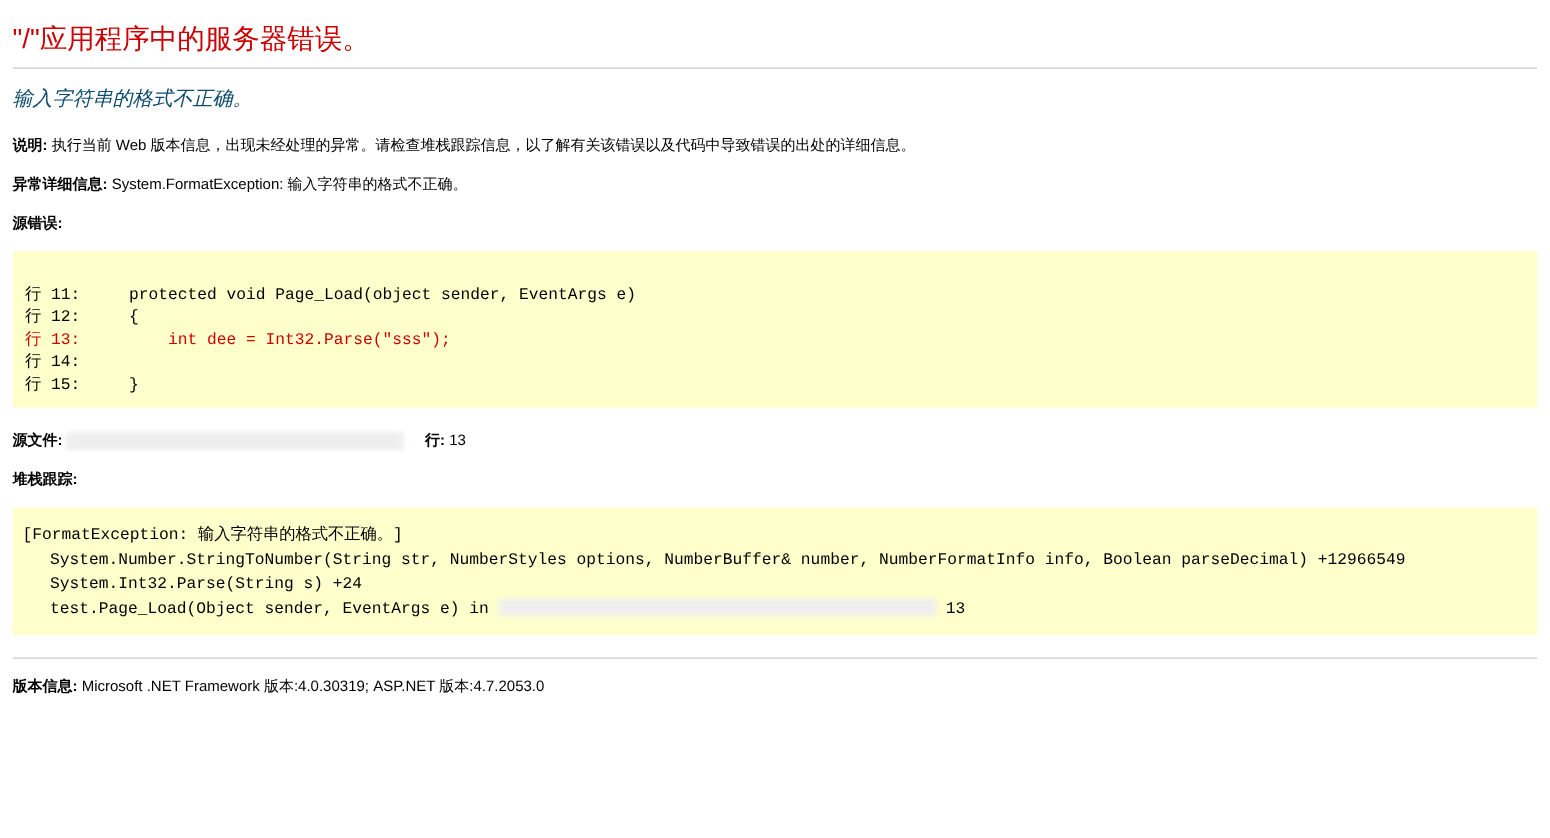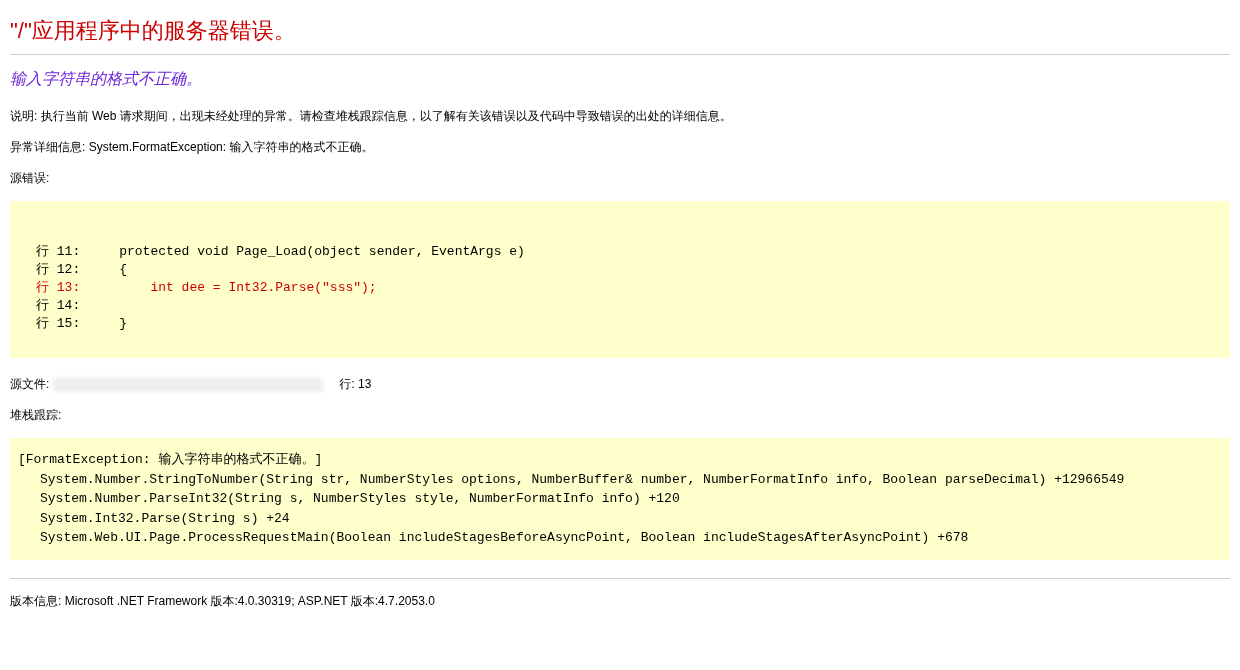--- a/index.html
+++ b/index.html
@@ -14,36 +14,36 @@
       font-weight: normal;
       font-size: 22px;
       margin: 6px 0;
     }
     hr {
       border: none;
       border-top: 1px solid #ccc;
       margin: 8px 0 14px 0;
     }
     h2 {
-      color: #6d28d9;
+      color: #0c4a6e;
       font-style: italic;
       font-weight: normal;
       font-size: 16px;
       margin: 10px 0 18px 0;
     }
     .label {
-      font-weight: normal;
+      font-weight: bold;
     }
     .info-line {
       margin: 14px 0;
       font-size: 12px;
     }
     .code-block {
       background: #ffffcc;
-      padding: 26px;
+      padding: 10px;
       margin: 8px 0 18px 0;
       font-family: Consolas, "Courier New", monospace;
       font-size: 13px;
       white-space: pre;
       overflow-x: auto;
     }
     .code-block .err-line {
       color: #c00;
     }
     .redacted {
@@ -82,21 +82,21 @@
     }
   </style>
 </head>
 <body>
 
 <h1>"/"应用程序中的服务器错误。</h1>
 <hr>
 <h2>输入字符串的格式不正确。</h2>
 
 <div class="info-line">
-  <span class="label">说明:</span><span> 执行当前 Web 请求期间，出现未经处理的异常。请检查堆栈跟踪信息，以了解有关该错误以及代码中导致错误的出处的详细信息。</span>
+  <span class="label">说明:</span><span> 执行当前 Web 版本信息，出现未经处理的异常。请检查堆栈跟踪信息，以了解有关该错误以及代码中导致错误的出处的详细信息。</span>
 </div>
 
 <div class="info-line">
   <span class="label">异常详细信息:</span><span> System.FormatException: 输入字符串的格式不正确。</span>
 </div>
 
 <div class="info-line">
   <span class="label">源错误:</span>
 </div>
 
@@ -116,22 +116,21 @@
   <span>13</span>
 </div>
 
 <div class="info-line">
   <span class="label">堆栈跟踪:</span>
 </div>
 
 <div class="stack-block">
   <div>[FormatException: 输入字符串的格式不正确。]</div>
   <div class="indent">System.Number.StringToNumber(String str, NumberStyles options, NumberBuffer&amp; number, NumberFormatInfo info, Boolean parseDecimal) +12966549</div>
-  <div class="indent">System.Number.ParseInt32(String s, NumberStyles style, NumberFormatInfo info) +120</div>
   <div class="indent">System.Int32.Parse(String s) +24</div>
-  <div class="indent">System.Web.UI.Page.ProcessRequestMain(Boolean includeStagesBeforeAsyncPoint, Boolean includeStagesAfterAsyncPoint) +678</div>
+  <div class="indent"><span>test.Page_Load(Object sender, EventArgs e) in </span><span class="redacted2"></span><span> 13</span></div>
 </div>
 
 <hr class="bottom">
 
 <div class="info-line">
   <span class="label">版本信息:</span><span> Microsoft .NET Framework 版本:4.0.30319; ASP.NET 版本:4.7.2053.0</span>
 </div>
 
 </body></html>

